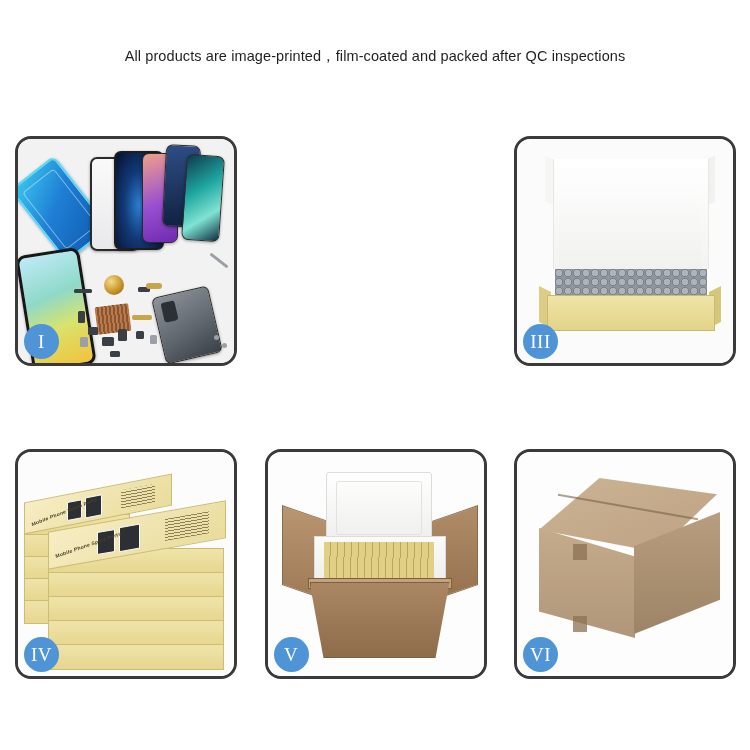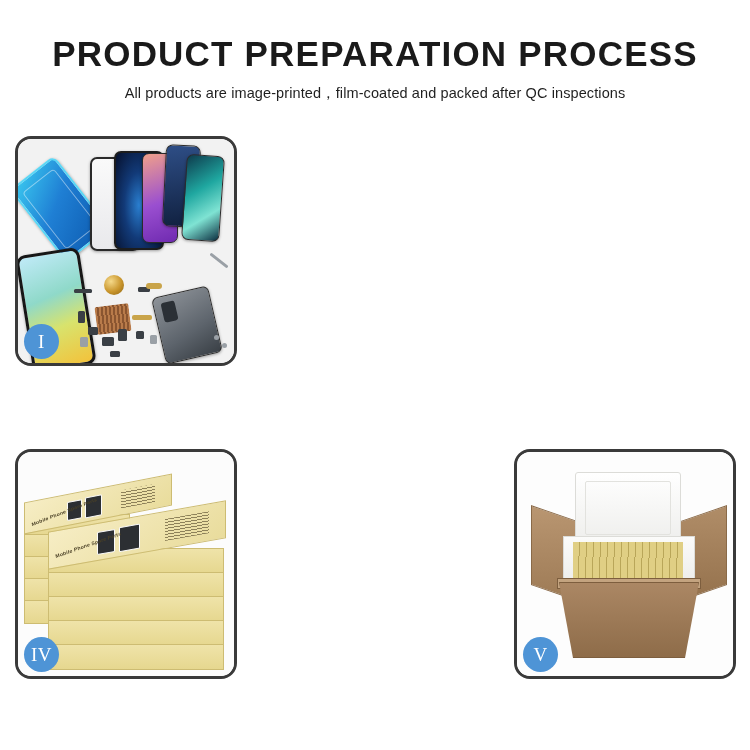--- a/index.html
+++ b/index.html
@@ -353,21 +353,20 @@
     position: absolute; width: 14px; height: 16px;
     background: rgba(140,114,82,.75);
   }
 </style>
 </head>
 <body>
 
 <div class="page">
 
   <div class="header">
-    <h1 class="title">PRODUCT PREPARATION PROCESS</h1>
     <p class="subtitle">All products are image-printed，film-coated and packed after QC inspections</p>
   </div>
 
   <div class="grid">
 
     <div class="row">
 
       <div class="panel">
         <div class="panel-art p1">
           <div class="ph ph-a"></div>
@@ -394,20 +393,33 @@
           <div class="bit l" style="left:132px; top:196px; width:7px; height:9px;"></div>
           <div class="bit" style="left:92px;  top:212px; width:10px; height:6px;"></div>
           <div class="bit l" style="left:196px; top:196px; width:5px; height:5px;border-radius:50%;"></div>
           <div class="bit l" style="left:204px; top:204px; width:5px; height:5px;border-radius:50%;"></div>
           <div class="bit l" style="left:190px; top:120px; width:22px; height:3px;transform:rotate(38deg);"></div>
         </div>
         <div class="badge">I</div>
       </div>
 
 
+      <div class="panel">
+        <div class="panel-art p3">
+          <div class="b3-lid-flapL"></div>
+          <div class="b3-lid-flapR"></div>
+          <div class="b3-lid"></div>
+          <div class="b3-foam"></div>
+          <div class="b3-bubbles"></div>
+          <div class="b3-sideL"></div>
+          <div class="b3-sideR"></div>
+          <div class="b3-front"></div>
+        </div>
+        <div class="badge">III</div>
+      </div>
 
     </div>
 
     <div class="row">
 
       <div class="panel">
         <div class="panel-art p4">
           <div class="stack">
 
             <div class="sbox" style="left:6px;  top:62px;  width:104px; height:20px;"></div>
@@ -447,16 +459,27 @@
           <div class="c5-flapR"></div>
           <div class="c5-foamlid"></div>
           <div class="c5-foambox"></div>
           <div class="c5-content"></div>
           <div class="c5-rim"></div>
           <div class="c5-body"></div>
         </div>
         <div class="badge">V</div>
       </div>
 
+      <div class="panel">
+        <div class="panel-art p6">
+          <div class="c6-top"></div>
+          <div class="c6-left"></div>
+          <div class="c6-right"></div>
+          <div class="c6-seam"></div>
+          <div class="c6-tab" style="left:56px;  top:92px;"></div>
+          <div class="c6-tab" style="left:56px;  top:164px;"></div>
+        </div>
+        <div class="badge">VI</div>
+      </div>
 
     </div>
   </div>
 </div>
 
 </body></html>

